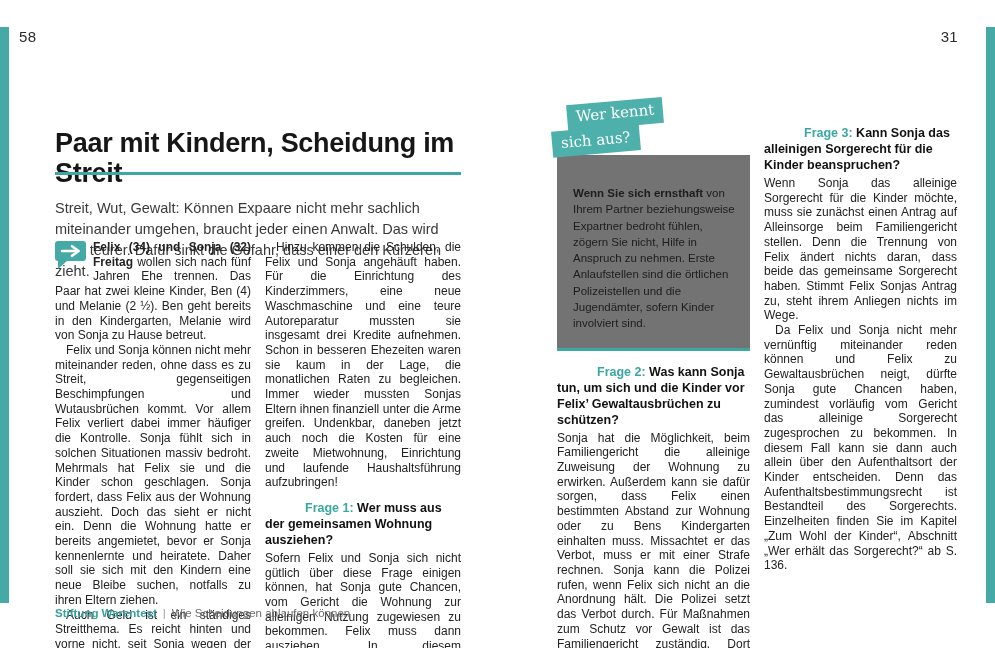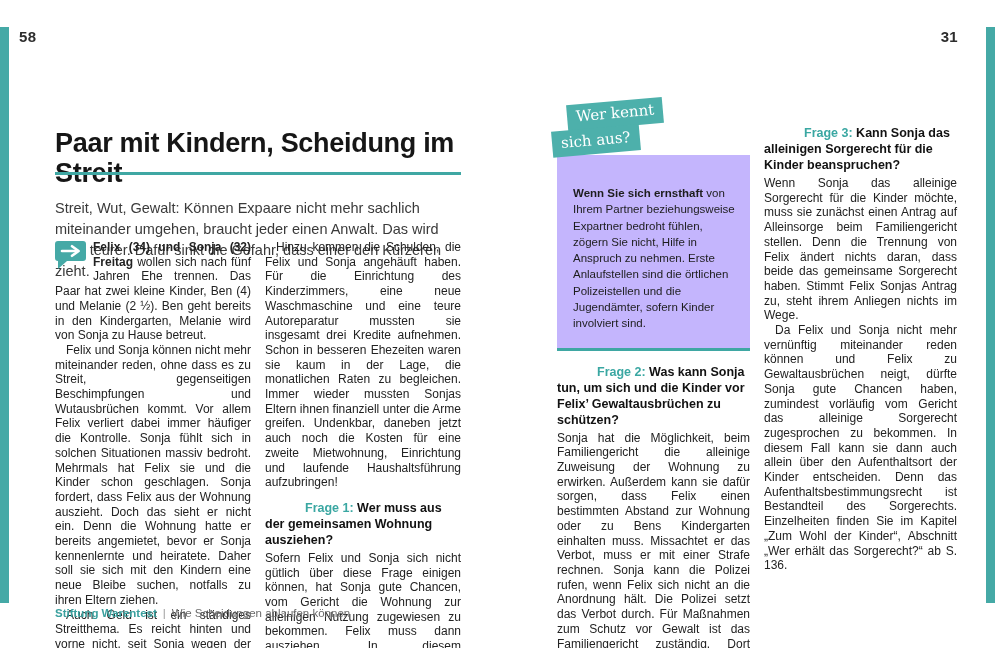--- a/index.html
+++ b/index.html
@@ -5,21 +5,21 @@
   html,body { margin:0; padding:0; background:#e9e9e9; }
   .spread {
     position:relative; width:995px; height:648px; background:#ffffff;
     overflow:hidden; font-family:"Liberation Sans", sans-serif;
   }
   .edge-bar { position:absolute; top:27px; width:9px; height:576px; background:#45a9a6; }
   .edge-bar.left  { left:0; }
   .edge-bar.right { right:0; }
 
   .page-num {
-    position:absolute; top:28px; font-size:15px; font-weight:700; color:#2d2d2d;
+    position:absolute; top:28px; font-size:15px; font-weight:400; color:#2d2d2d;
     letter-spacing:.3px;
   }
   .page-num.left  { left:19px; }
   .page-num.right { right:37px; }
 
   .title {
     position:absolute; left:55px; top:110px; width:412px;
     font-size:27px; line-height:30px; font-weight:700; color:#161616;
     letter-spacing:-.3px;
   }
@@ -55,21 +55,21 @@
   .infobox-wrap { position:relative; padding-top:55px; margin-bottom:13px; }
   .tag {
     position:absolute; background:#4db0ab; color:#fff;
     font-family:"DejaVu Serif", serif; font-size:15px; line-height:1;
     padding:5px 9px 6px; transform:rotate(-5deg); white-space:nowrap;
     box-shadow:0 0 0 0 transparent;
   }
   .tag-1 { top:1px;  left:10px; }
   .tag-2 { top:28px; left:-5px; }
   .infobox {
-    background:#c4b5fd; border-bottom:3px solid #3fa7a3;
+    background:#737373; border-bottom:3px solid #3fa7a3;
     padding:30px 13px 16px 16px;
   }
   .infobox p { margin:0; font-size:11.5px; line-height:16.3px; color:#1d1d1d; text-align:left; font-family:"Liberation Sans", sans-serif; }
 
   .footer { position:absolute; left:55px; top:607px; font-size:11.5px; color:#6a6a6a; }
   .footer .brand { color:#3aa09e; font-weight:700; }
   .footer .sep { margin:0 6px; color:#9a9a9a; }
 </style>
 </head>
 <body>

